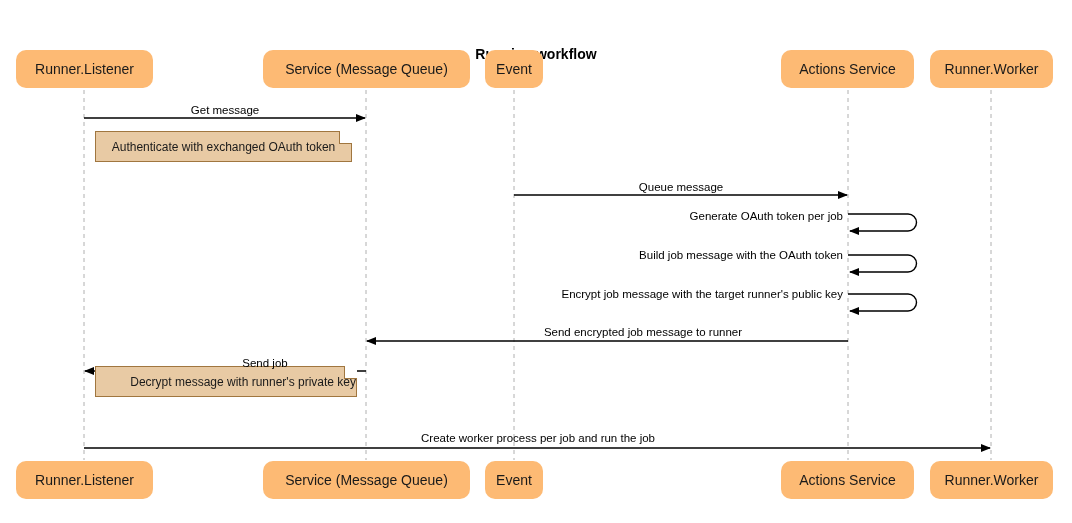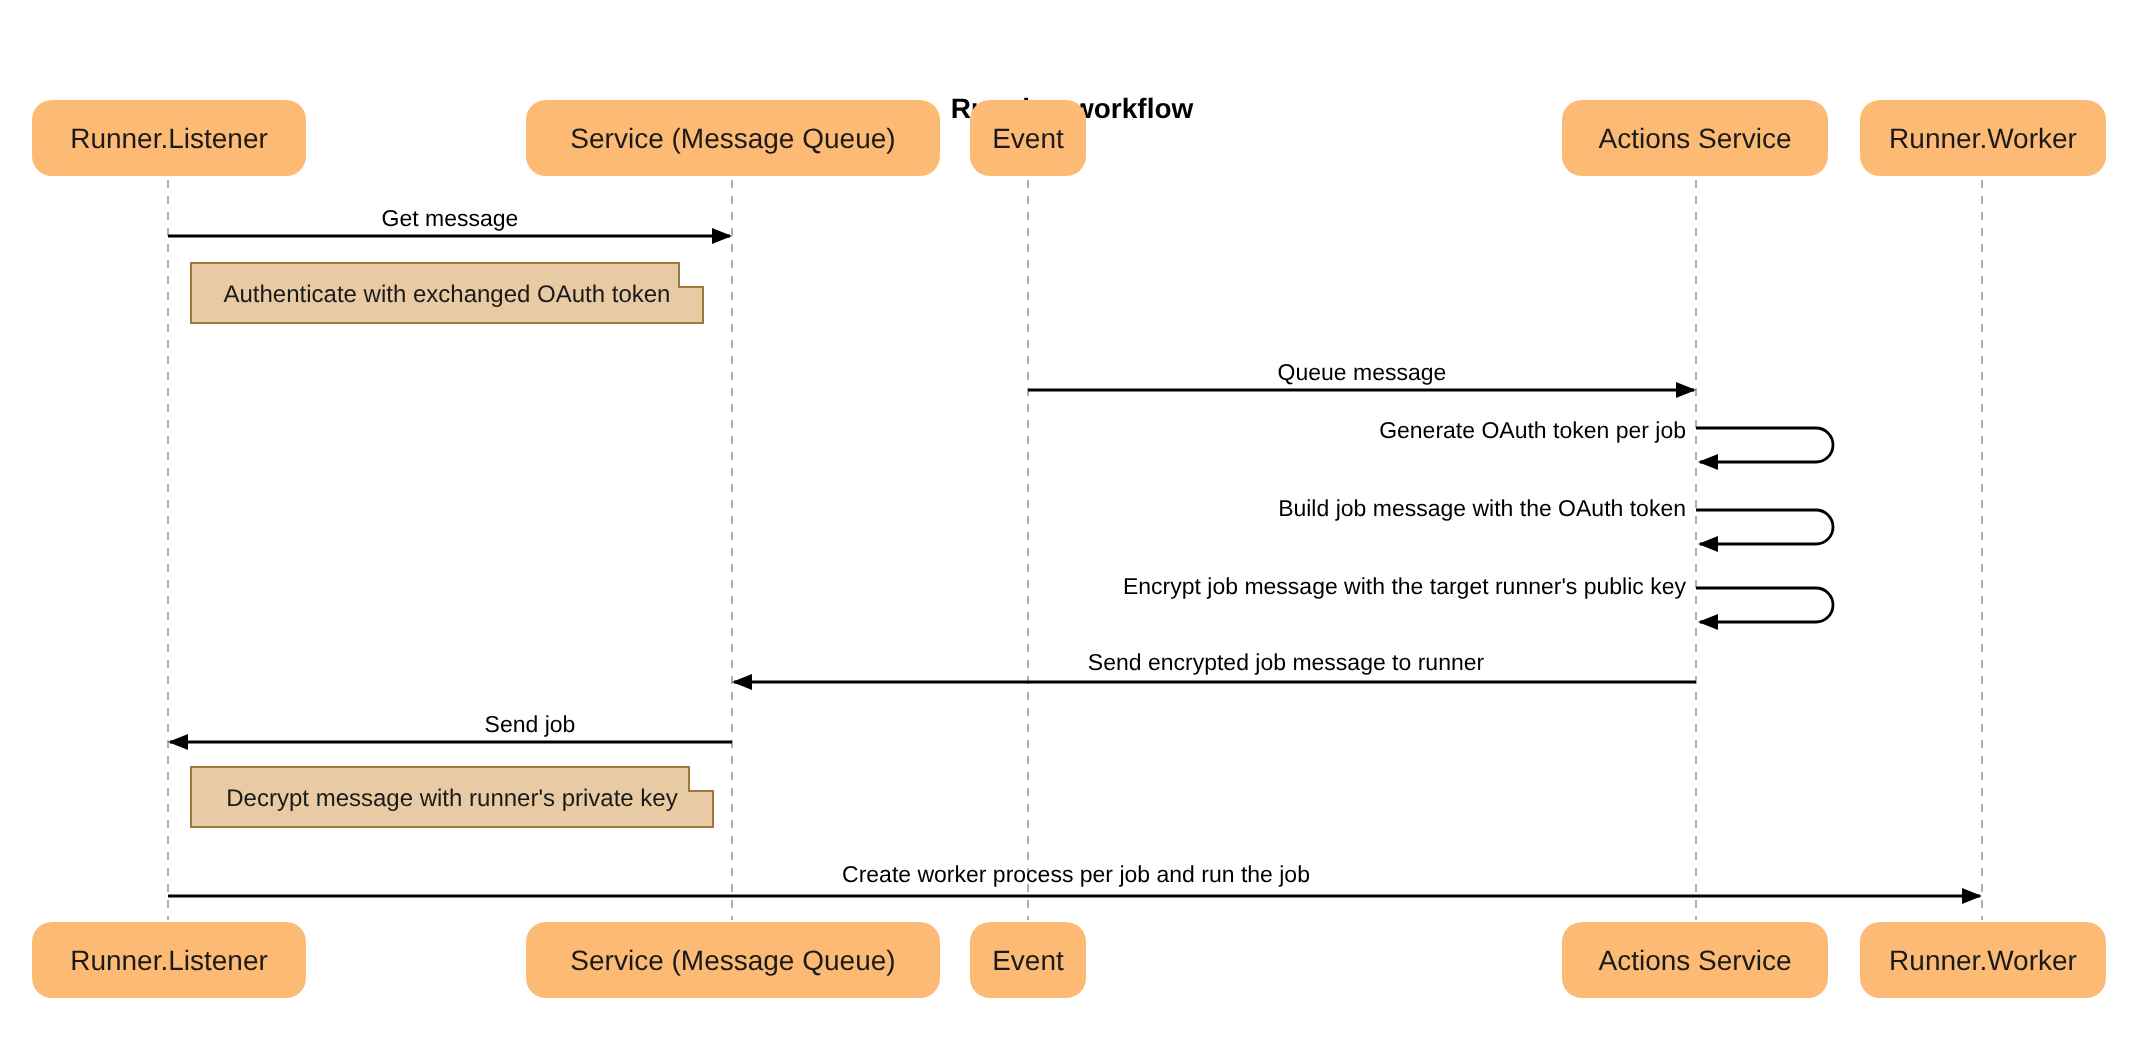--- a/index.html
+++ b/index.html
@@ -149,21 +149,21 @@
         <span>Actions Service</span>
       </div>
       <div class="participant" style="left: 930px; top: 461px; width: 123px; height: 38px;">
         <span>Runner.Worker</span>
       </div>
     </div>
   <div id="notes-layer">
       <div class="note" style="left: 95px; top: 131px; width: 257px; height: 31px;">
         <span>Authenticate with exchanged OAuth token</span>
       </div>
-      <div class="note" style="left: 95px; top: 383px; width: 262px; height: 31px;">
+      <div class="note" style="left: 95px; top: 366px; width: 262px; height: 31px; justify-content: flex-end;">
         <span>Decrypt message with runner's private key</span>
       </div>
     </div>
   <div id="labels-layer">
       <div class="msg-label center" style="left: 225px; top: 104px;">Get message</div>
       <div class="msg-label center" style="left: 681px; top: 181px;">Queue message</div>
       <div class="msg-label right-align" style="left: 843px; top: 210px;">Generate OAuth token per job</div>
       <div class="msg-label right-align" style="left: 843px; top: 249px;">Build job message with the OAuth token</div>
       <div class="msg-label right-align" style="left: 843px; top: 288px;">Encrypt job message with the target runner's public key</div>
       <div class="msg-label center" style="left: 607px; top: 326px; margin-left: 36px;">Send encrypted job message to runner</div>

